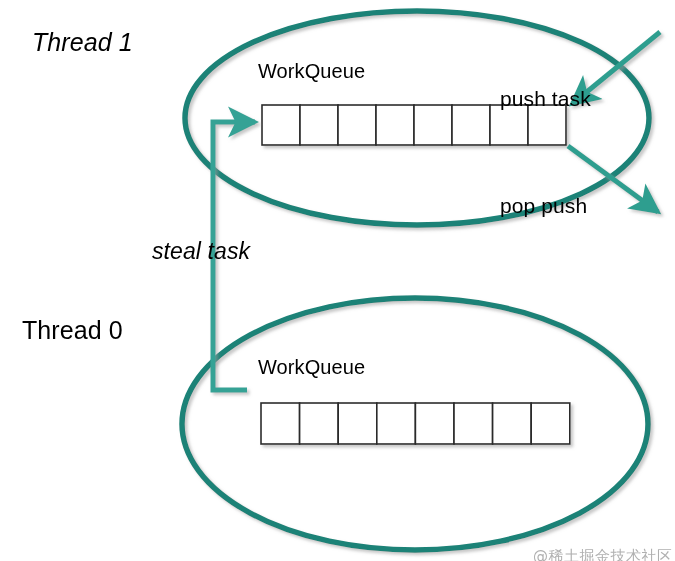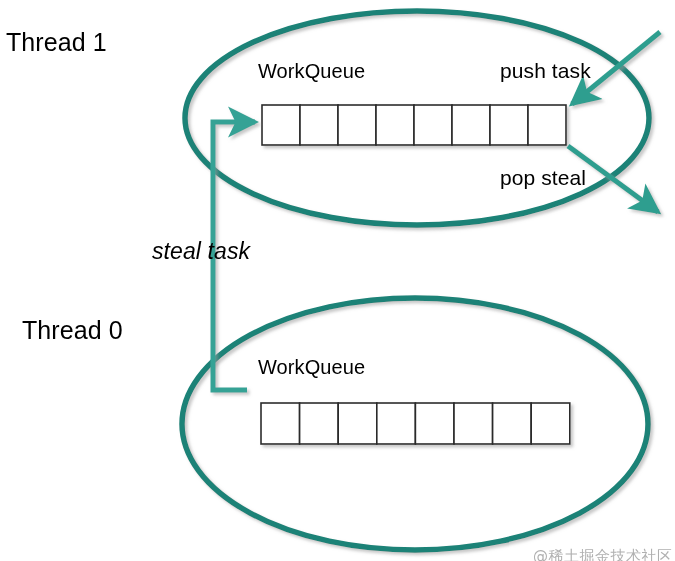--- a/index.html
+++ b/index.html
@@ -33,27 +33,28 @@
     font-size: 25px;
     letter-spacing: 0.1px;
   }
   .wq-lbl {
     font-size: 20px;
     letter-spacing: 0.1px;
   }
   .op-lbl {
     font-size: 21px;
     letter-spacing: 0.1px;
+    margin-top: 28px;
   }
   .steal-lbl {
     font-size: 23px;
     letter-spacing: 0.1px;
     font-style: italic;
   }
-  #thread1-label { left: 6px; top: 30px; }
+  #thread1-label { left: 32px; top: 30px; font-style: italic; }
   #thread0-label { left: 22px; top: 318px; }
   #wq-top-label  { left: 258px; top: 61px; }
   #wq-bot-label  { left: 258px; top: 357px; }
   #push-label    { left: 500px; top: 60px; }
   #pop-label     { left: 500px; top: 167px; }
   #steal-label   { left: 152px; top: 240px; }
   #watermark {
     position: absolute;
     left: 533px;
     top: 547px;
@@ -118,19 +119,19 @@
   <div class="lbl thread-lbl" id="thread1-label">Thread 1</div>
 
   <div class="lbl thread-lbl" id="thread0-label">Thread 0</div>
 
   <div class="lbl wq-lbl" id="wq-top-label">WorkQueue</div>
 
   <div class="lbl wq-lbl" id="wq-bot-label">WorkQueue</div>
 
   <div class="lbl op-lbl" id="push-label">push task</div>
 
-  <div class="lbl op-lbl" id="pop-label">pop steal</div>
+  <div class="lbl op-lbl" id="pop-label">pop push</div>
 
   <div class="lbl steal-lbl" id="steal-label">steal task</div>
 
   <div id="watermark">@稀土掘金技术社区</div>
 
 </div>
 
 </body></html>

